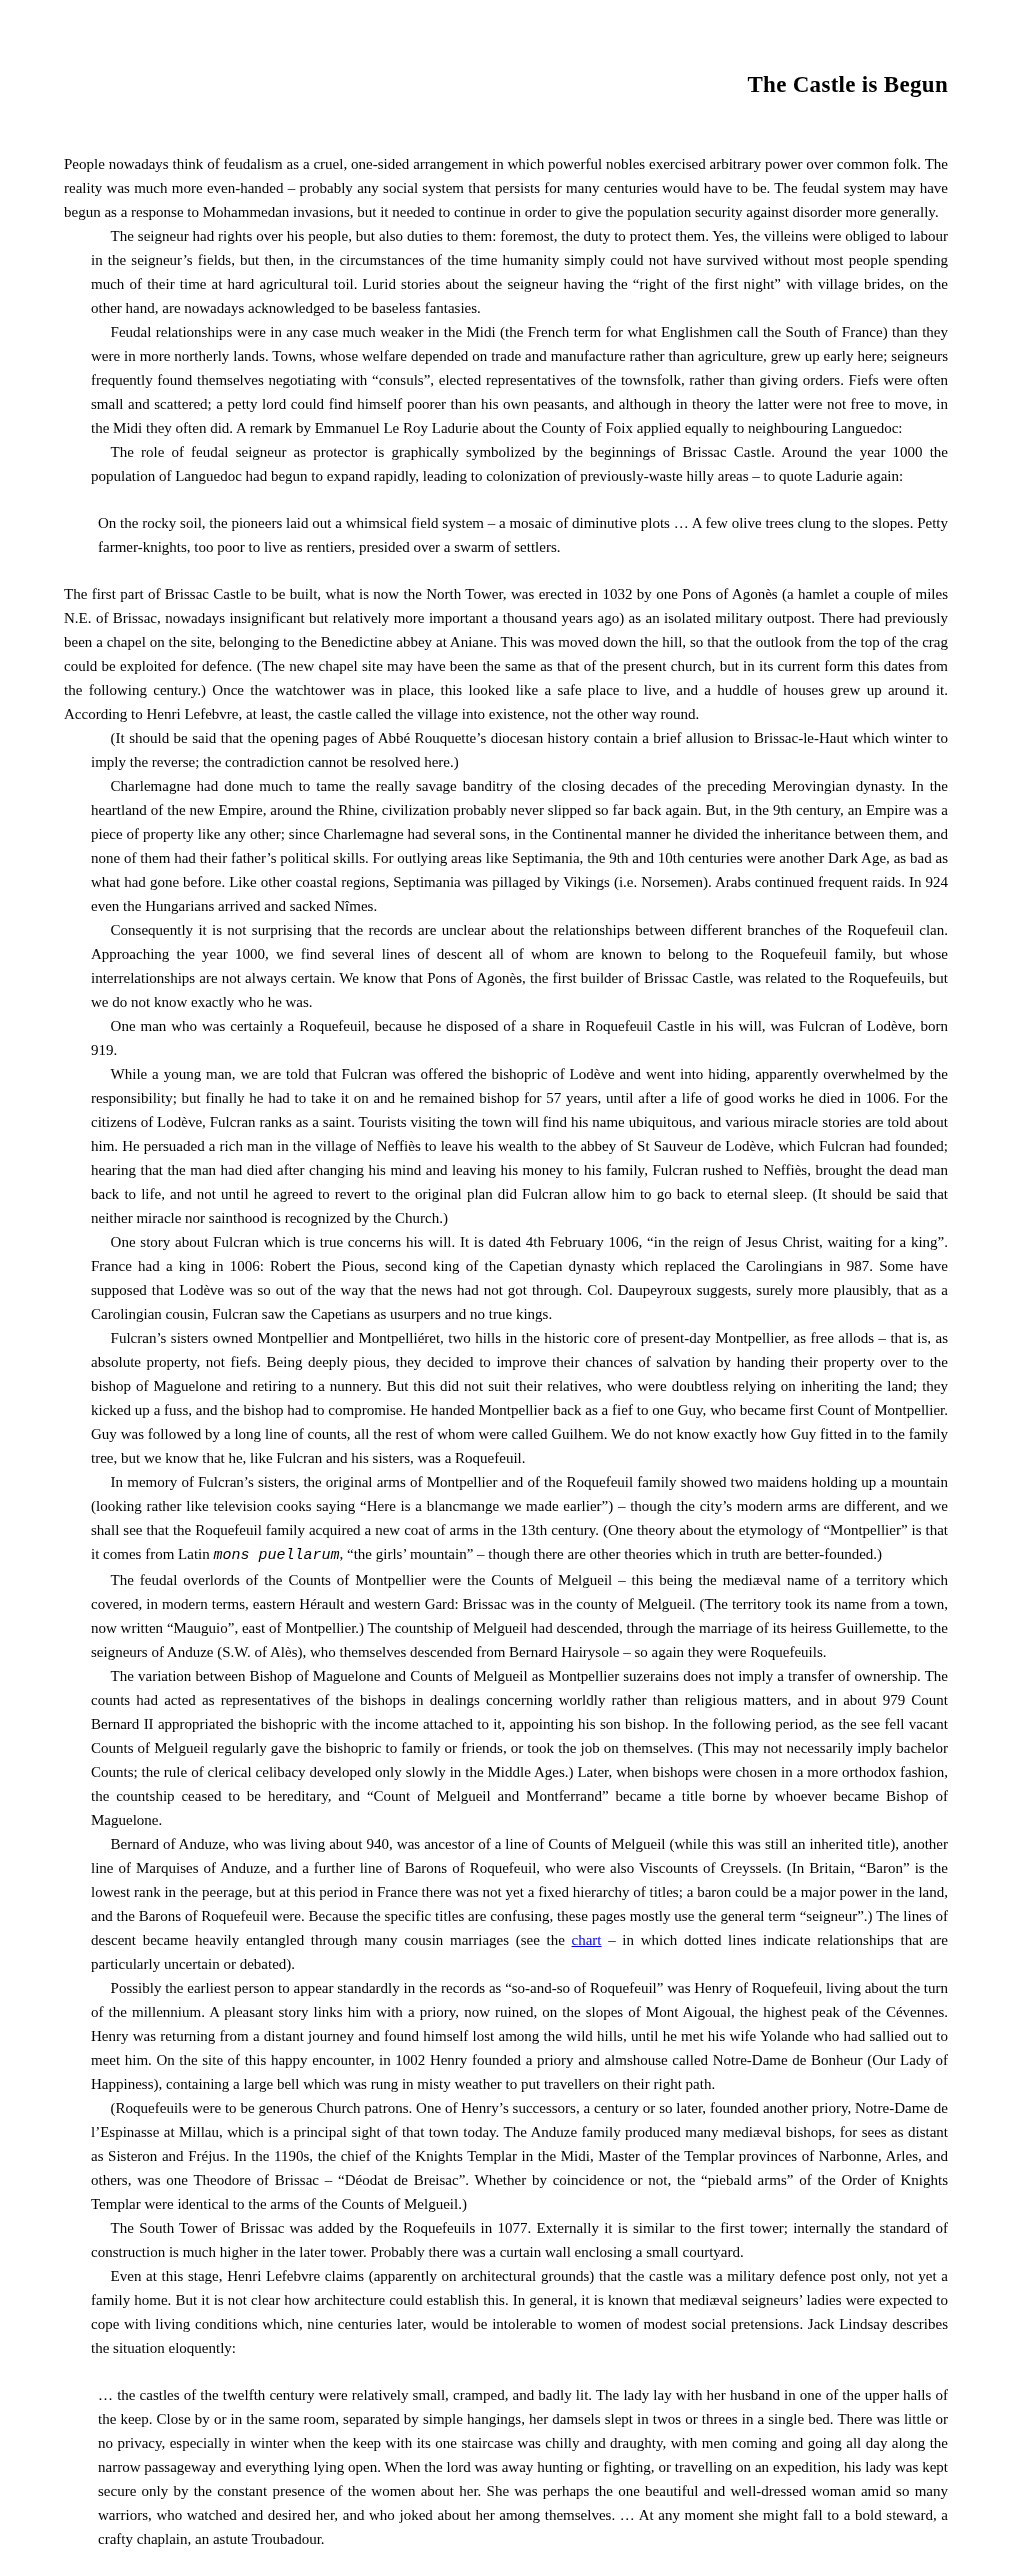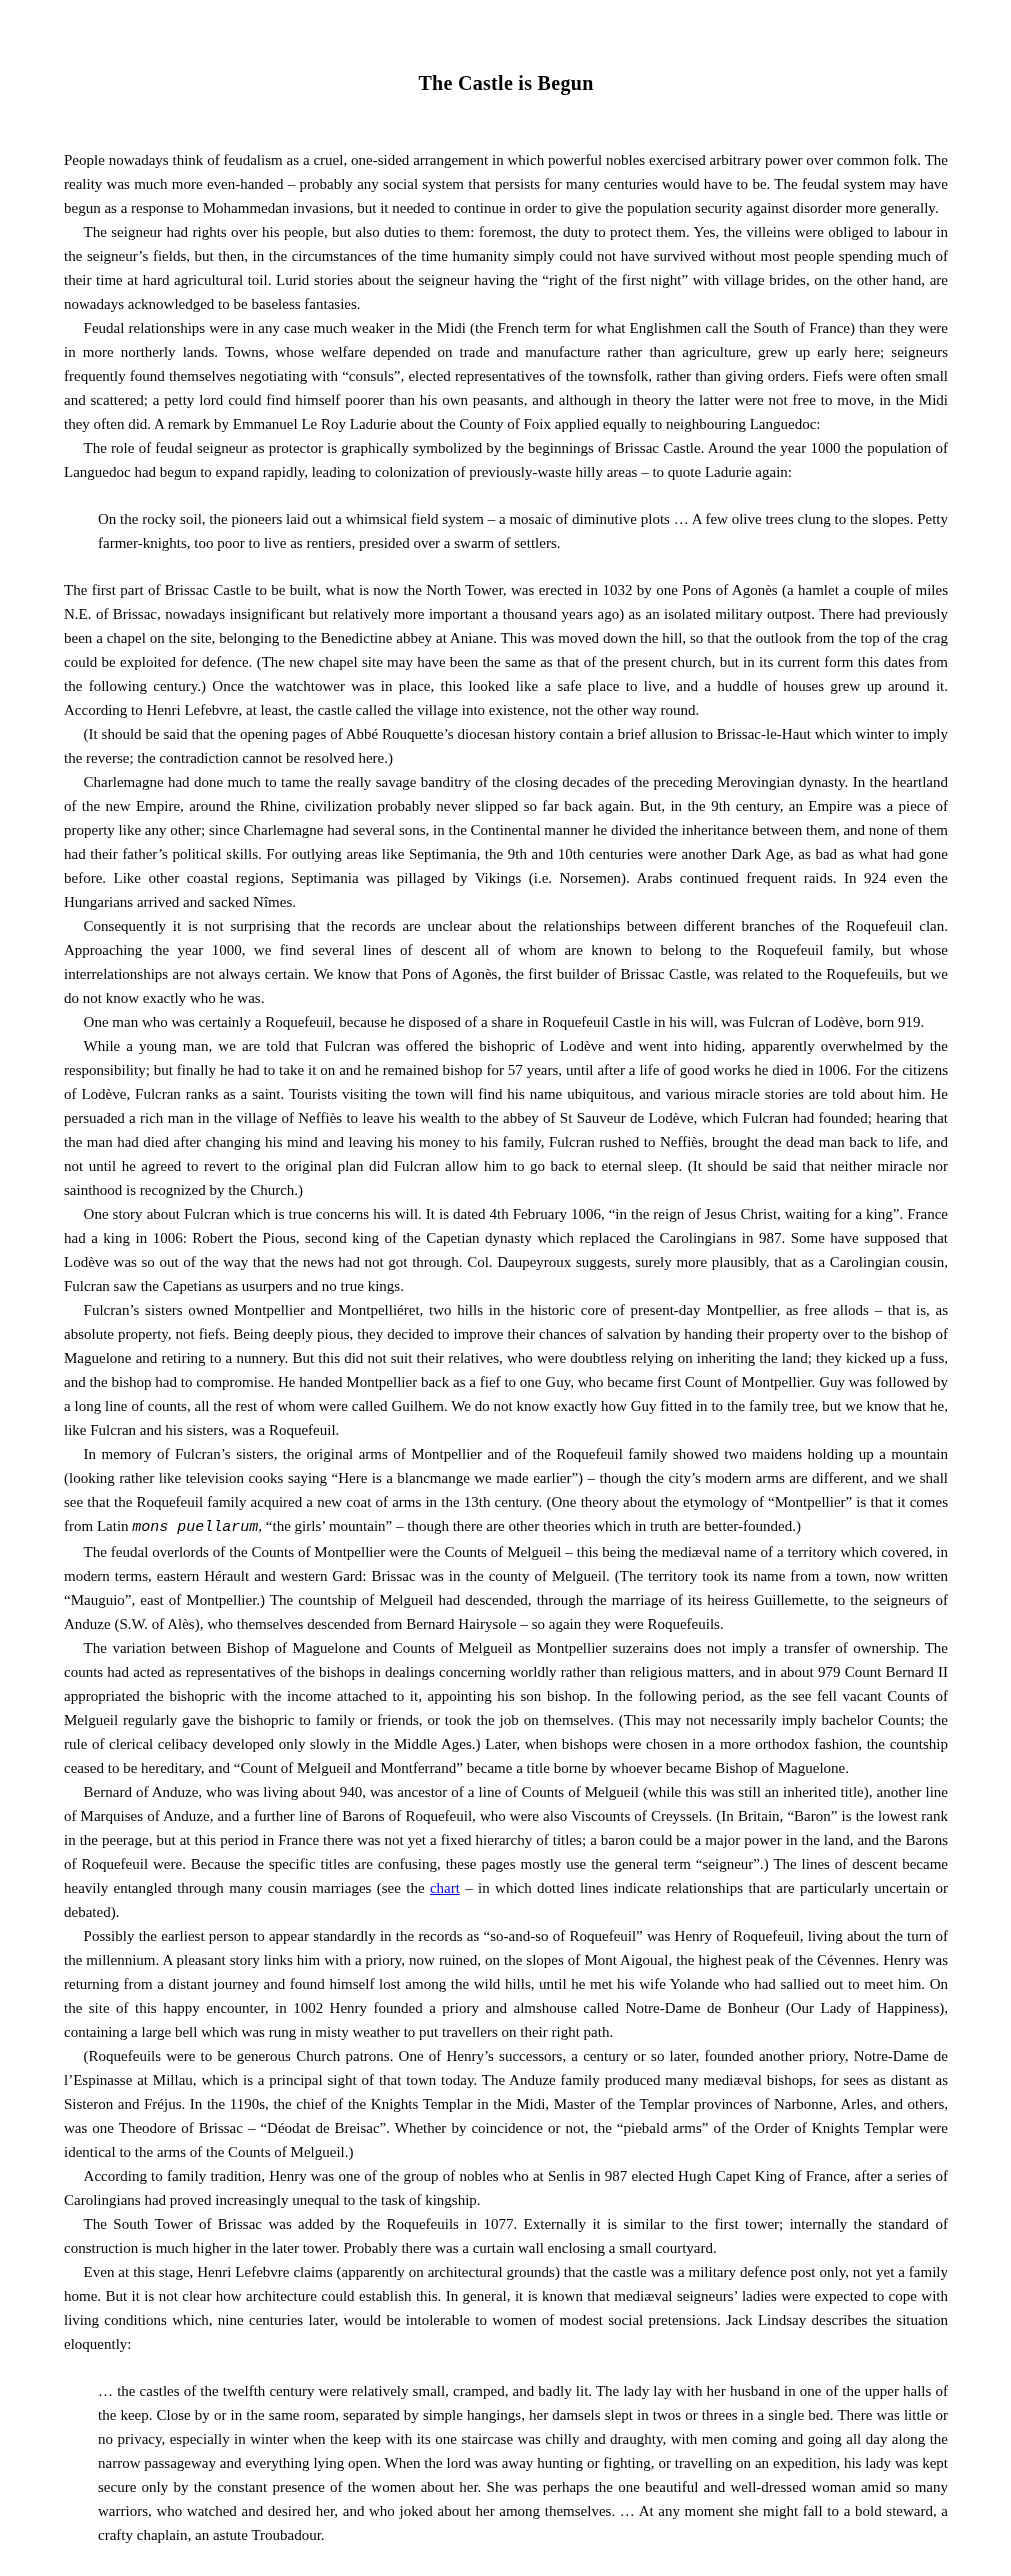--- a/index.html
+++ b/index.html
@@ -8,32 +8,32 @@
     min-height: 3624px;
     box-sizing: border-box;
     padding: 71px 64px 62px 64px;
     background: #ffffff;
     color: #000000;
     font-family: "Liberation Serif", serif;
     font-size: 15px;
     line-height: 24px;
   }
   .title {
-    font-size: 20px;
+    font-size: 23px;
     font-weight: bold;
-    text-align: center;
+    text-align: right;
     margin: 0 0 52px 0;
     line-height: 1.25;
     letter-spacing: 0.3px;
   }
   p.para {
     margin: 0;
     text-align: justify;
   }
-  p.para.indent { text-indent: 19.6px; }
+  p.para.indent { text-indent: 19.6px; margin-left: 27px; }
   blockquote.quote {
     margin: 23px 0 23px 34px;
     padding: 0;
     text-align: justify;
   }
   a.chart-link {
     color: var(--link-color, #0000ee);
     cursor: pointer;
   }
   i { font-style: italic; font-family: Liberation Mono, monospace; }
@@ -56,19 +56,18 @@
       <p class="para indent"><span>One man who was certainly a Roquefeuil, because he disposed of a share in Roquefeuil Castle in his will, was Fulcran of Lodève, born 919.</span></p>
       <p class="para indent"><span>While a young man, we are told that Fulcran was offered the bishopric of Lodève and went into hiding, apparently overwhelmed by the responsibility; but finally he had to take it on and he remained bishop for 57 years, until after a life of good works he died in 1006.  For the citizens of Lodève, Fulcran ranks as a saint.  Tourists visiting the town will find his name ubiquitous, and various miracle stories are told about him.  He persuaded a rich man in the village of Neffiès to leave his wealth to the abbey of St Sauveur de Lodève, which Fulcran had founded; hearing that the man had died after changing his mind and leaving his money to his family, Fulcran rushed to Neffiès, brought the dead man back to life, and not until he agreed to revert to the original plan did Fulcran allow him to go back to eternal sleep.  (It should be said that neither miracle nor sainthood is recognized by the Church.)</span></p>
       <p class="para indent"><span>One story about Fulcran which is true concerns his will.  It is dated 4th February 1006, “in the reign of Jesus Christ, waiting for a king”.  France had a king in 1006:  Robert the Pious, second king of the Capetian dynasty which replaced the Carolingians in 987.  Some have supposed that Lodève was so out of the way that the news had not got through.  Col. Daupeyroux suggests, surely more plausibly, that as a Carolingian cousin, Fulcran saw the Capetians as usurpers and no true kings.</span></p>
       <p class="para indent"><span>Fulcran’s sisters owned Montpellier and Montpelliéret, two hills in the historic core of present-day Montpellier, as free allods – that is, as absolute property, not fiefs.  Being deeply pious, they decided to improve their chances of salvation by handing their property over to the bishop of Maguelone and retiring to a nunnery.  But this did not suit their relatives, who were doubtless relying on inheriting the land; they kicked up a fuss, and the bishop had to compromise.  He handed Montpellier back as a fief to one Guy, who became first Count of Montpellier.  Guy was followed by a long line of counts, all the rest of whom were called Guilhem.  We do not know exactly how Guy fitted in to the family tree, but we know that he, like Fulcran and his sisters, was a Roquefeuil.</span></p>
       <p class="para indent"><span>In memory of Fulcran’s sisters, the original arms of Montpellier and of the Roquefeuil family showed two maidens holding up a mountain (looking rather like television cooks saying “Here is a blancmange we made earlier”) – though the city’s modern arms are different, and we shall see that the Roquefeuil family acquired a new coat of arms in the 13th century.  (One theory about the etymology of “Montpellier” is that it comes from Latin </span><i>mons puellarum</i><span>, “the girls’ mountain” – though there are other theories which in truth are better-founded.)</span></p>
       <p class="para indent"><span>The feudal overlords of the Counts of Montpellier were the Counts of Melgueil – this being the mediæval name of a territory which covered, in modern terms, eastern Hérault and western Gard:  Brissac was in the county of Melgueil.  (The territory took its name from a town, now written “Mauguio”, east of Montpellier.)  The countship of Melgueil had descended, through the marriage of its heiress Guillemette, to the seigneurs of Anduze (S.W. of Alès), who themselves descended from Bernard Hairysole – so again they were Roquefeuils.</span></p>
       <p class="para indent"><span>The variation between Bishop of Maguelone and Counts of Melgueil as Montpellier suzerains does not imply a transfer of ownership.  The counts had acted as representatives of the bishops in dealings concerning worldly rather than religious matters, and in about 979 Count Bernard II appropriated the bishopric with the income attached to it, appointing his son bishop.  In the following period, as the see fell vacant Counts of Melgueil regularly gave the bishopric to family or friends, or took the job on themselves.  (This may not necessarily imply bachelor Counts; the rule of clerical celibacy developed only slowly in the Middle Ages.)  Later, when bishops were chosen in a more orthodox fashion, the countship ceased to be hereditary, and “Count of Melgueil and Montferrand” became a title borne by whoever became Bishop of Maguelone.</span></p>
       <p class="para indent"><span>Bernard of Anduze, who was living about 940, was ancestor of a line of Counts of Melgueil (while this was still an inherited title), another line of Marquises of Anduze, and a further line of Barons of Roquefeuil, who were also Viscounts of Creyssels.  (In Britain, “Baron” is the lowest rank in the peerage, but at this period in France there was not yet a fixed hierarchy of titles; a baron could be a major power in the land, and the Barons of Roquefeuil were.  Because the specific titles are confusing, these pages mostly use the general term “seigneur”.)  The lines of descent became heavily entangled through many cousin marriages (see the </span><a class="chart-link" href="#">chart</a><span> – in which dotted lines indicate relationships that are particularly uncertain or debated).</span></p>
       <p class="para indent"><span>Possibly the earliest person to appear standardly in the records as “so-and-so of Roquefeuil” was Henry of Roquefeuil, living about the turn of the millennium.  A pleasant story links him with a priory, now ruined, on the slopes of Mont Aigoual, the highest peak of the Cévennes.  Henry was returning from a distant journey and found himself lost among the wild hills, until he met his wife Yolande who had sallied out to meet him.  On the site of this happy encounter, in 1002 Henry founded a priory and almshouse called Notre-Dame de Bonheur (Our Lady of Happiness), containing a large bell which was rung in misty weather to put travellers on their right path.</span></p>
       <p class="para indent"><span>(Roquefeuils were to be generous Church patrons.  One of Henry’s successors, a century or so later, founded another priory, Notre-Dame de l’Espinasse at Millau, which is a principal sight of that town today.  The Anduze family produced many mediæval bishops, for sees as distant as Sisteron and Fréjus.  In the 1190s, the chief of the Knights Templar in the Midi, Master of the Templar provinces of Narbonne, Arles, and others, was one Theodore of Brissac – “Déodat de Breisac”.  Whether by coincidence or not, the “piebald arms” of the Order of Knights Templar were identical to the arms of the Counts of Melgueil.)</span></p>
-      <p class="para indent"><span>According to family tradition, Henry was one of the group of nobles who at Senlis in 987 elected Hugh Capet King of France, after a series of Carolingians had proved increasingly unequal to the task of kingship.</span></p>
       <p class="para indent"><span>The South Tower of Brissac was added by the Roquefeuils in 1077.  Externally it is similar to the first tower; internally the standard of construction is much higher in the later tower.  Probably there was a curtain wall enclosing a small courtyard.</span></p>
       <p class="para indent"><span>Even at this stage, Henri Lefebvre claims (apparently on architectural grounds) that the castle was a military defence post only, not yet a family home.  But it is not clear how architecture could establish this.  In general, it is known that mediæval seigneurs’ ladies were expected to cope with living conditions which, nine centuries later, would be intolerable to women of modest social pretensions.  Jack Lindsay describes the situation eloquently:</span></p>
       <blockquote class="quote"><span>… the castles of the twelfth century were relatively small, cramped, and badly lit.  The lady lay with her husband in one of the upper halls of the keep.  Close by or in the same room, separated by simple hangings, her damsels slept in twos or threes in a single bed.  There was little or no privacy, especially in winter when the keep with its one staircase was chilly and draughty, with men coming and going all day along the narrow passageway and everything lying open.  When the lord was away hunting or fighting, or travelling on an expedition, his lady was kept secure only by the constant presence of the women about her.  She was perhaps the one beautiful and well-dressed woman amid so many warriors, who watched and desired her, and who joked about her among themselves.  … At any moment she might fall to a bold steward, a crafty chaplain, an astute Troubadour.</span></blockquote>
     </div>
 </div>
 
 
 </body></html>

